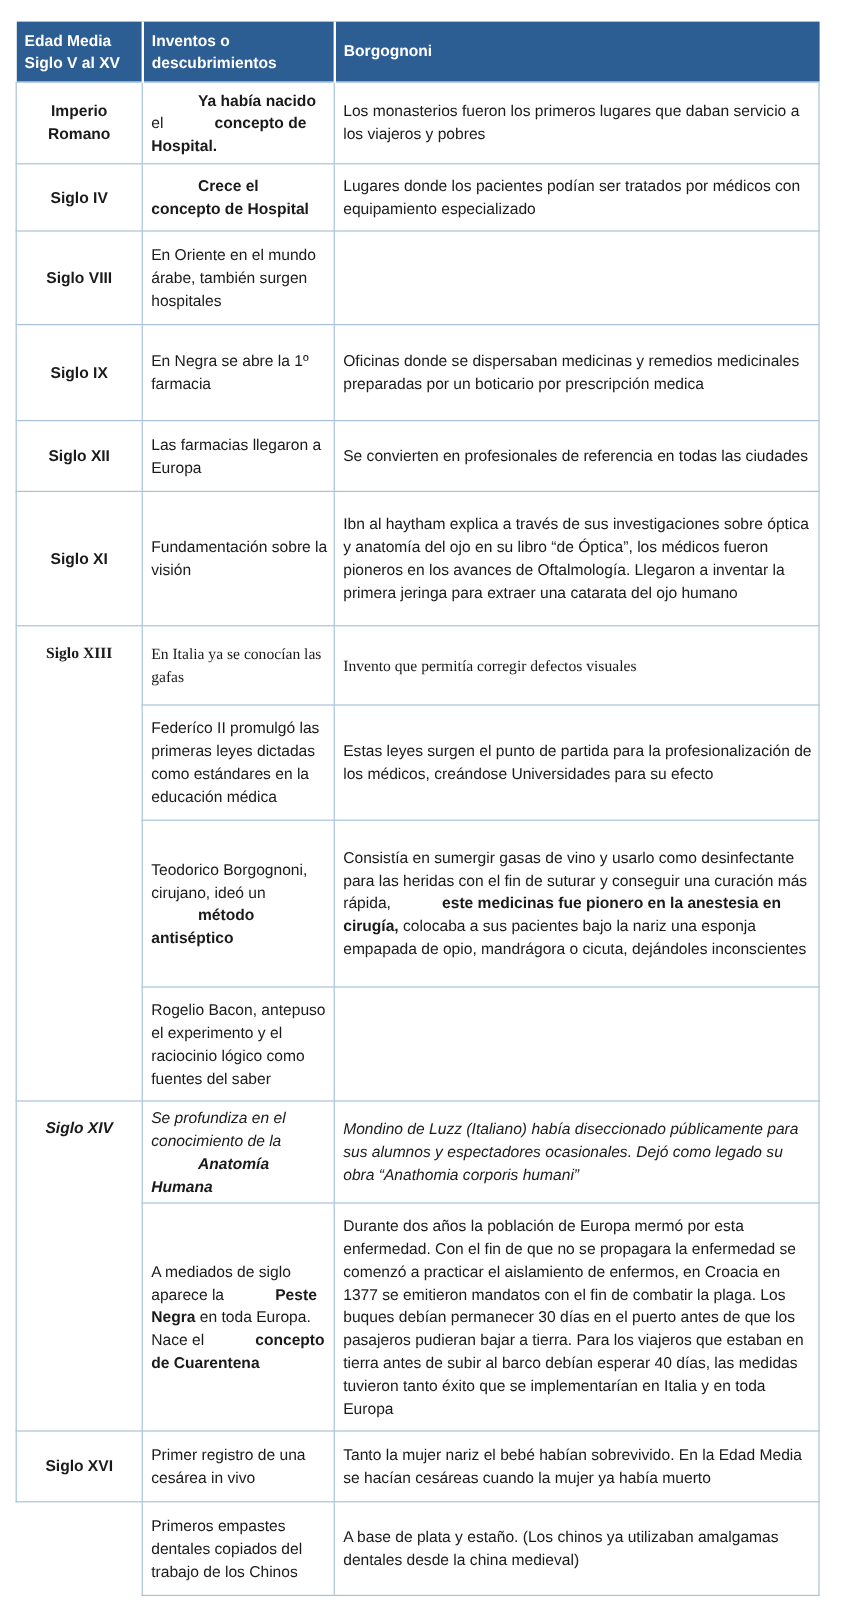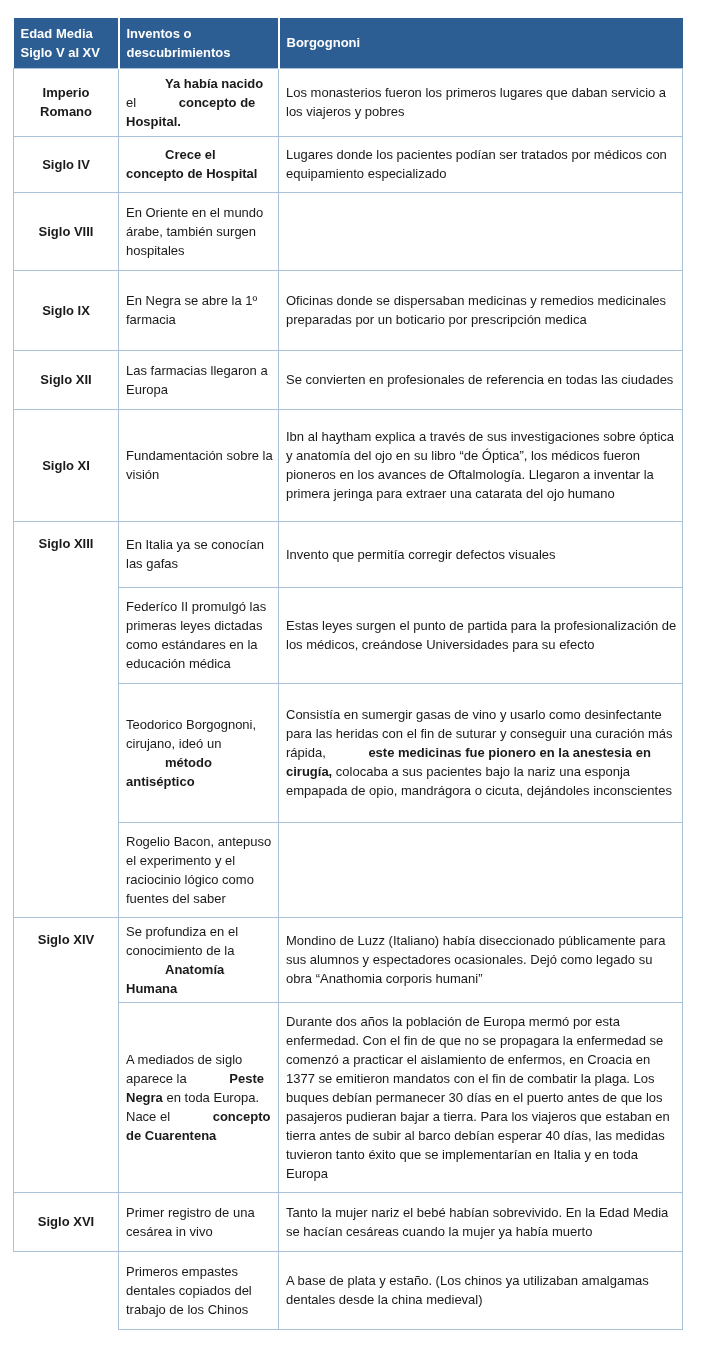--- a/index.html
+++ b/index.html
@@ -110,38 +110,38 @@
         <tr style="height: 59px;">
           <td class="era" rowspan="1">Siglo XII</td>
           <td class="invento">Las farmacias llegaron a Europa</td>
           <td class="desarrollo">Se convierten en profesionales de referencia en todas las ciudades</td>
         </tr>
         <tr style="height: 112px;">
           <td class="era" rowspan="1">Siglo XI</td>
           <td class="invento">Fundamentación sobre la visión</td>
           <td class="desarrollo">Ibn al haytham explica a través de sus investigaciones sobre óptica y anatomía del ojo en su libro “de Óptica”, los médicos fueron pioneros en los avances de Oftalmología. Llegaron a inventar la primera jeringa para extraer una catarata del ojo humano</td>
         </tr>
-        <tr style="height: 66px;">
+        <tr style="height: 66px; font-family: Liberation Serif, serif;">
           <td class="era top" rowspan="4">Siglo XIII</td>
           <td class="invento">En Italia ya se conocían las gafas</td>
           <td class="desarrollo">Invento que permitía corregir defectos visuales</td>
         </tr>
         <tr style="height: 96px;">
           <td class="invento">Federíco II promulgó las primeras leyes dictadas como estándares en la educación médica</td>
           <td class="desarrollo">Estas leyes surgen el punto de partida para la profesionalización de los médicos, creándose Universidades para su efecto</td>
         </tr>
         <tr style="height: 139px;">
           <td class="invento">Teodorico Borgognoni, cirujano, ideó un <b>método antiséptico</b></td>
           <td class="desarrollo">Consistía en sumergir gasas de vino y usarlo como desinfectante para las heridas con el fin de suturar y conseguir una curación más rápida, <b>este medicinas fue pionero en la anestesia en cirugía,</b> colocaba a sus pacientes bajo la nariz una esponja empapada de opio, mandrágora o cicuta, dejándoles inconscientes</td>
         </tr>
         <tr style="height: 95px; padding-left: 48px;">
           <td class="invento">Rogelio Bacon, antepuso el experimento y el raciocinio lógico como fuentes del saber</td>
           <td class="desarrollo"></td>
         </tr>
-        <tr style="height: 83px;">
+        <tr style="height: 83px; font-style: italic;">
           <td class="era top" rowspan="2">Siglo XIV</td>
           <td class="invento">Se profundiza en el conocimiento de la <b>Anatomía Humana</b></td>
           <td class="desarrollo">Mondino de Luzz (Italiano) había diseccionado públicamente para sus alumnos y espectadores ocasionales. Dejó como legado su obra “Anathomia corporis humani”</td>
         </tr>
         <tr style="height: 190px;">
           <td class="invento">A mediados de siglo aparece la <b>Peste Negra</b> en toda Europa. Nace el <b>concepto de Cuarentena</b></td>
           <td class="desarrollo">Durante dos años la población de Europa mermó por esta enfermedad. Con el fin de que no se propagara la enfermedad se comenzó a practicar el aislamiento de enfermos, en Croacia en 1377 se emitieron mandatos con el fin de combatir la plaga. Los buques debían permanecer 30 días en el puerto antes de que los pasajeros pudieran bajar a tierra. Para los viajeros que estaban en tierra antes de subir al barco debían esperar 40 días, las medidas tuvieron tanto éxito que se implementarían en Italia y en toda Europa</td>
         </tr>
         <tr style="height: 59px;">
           <td class="era" rowspan="1">Siglo XVI</td>

